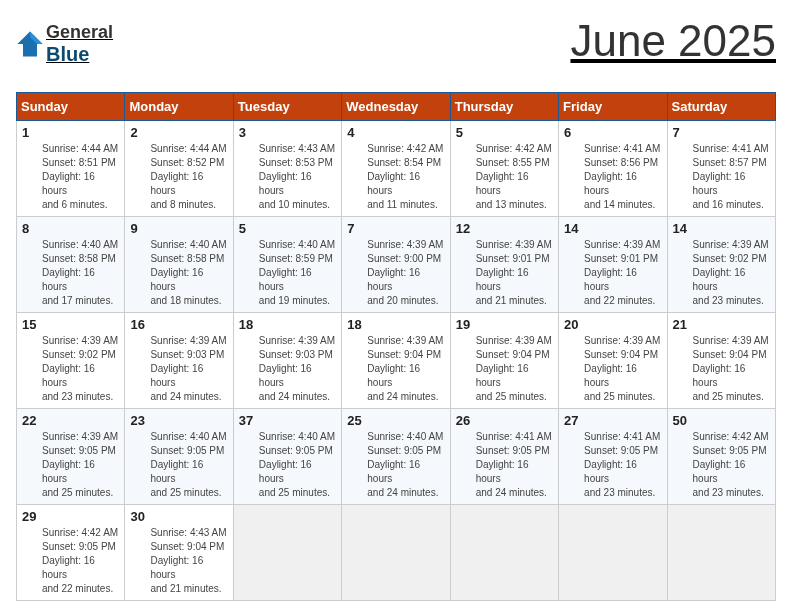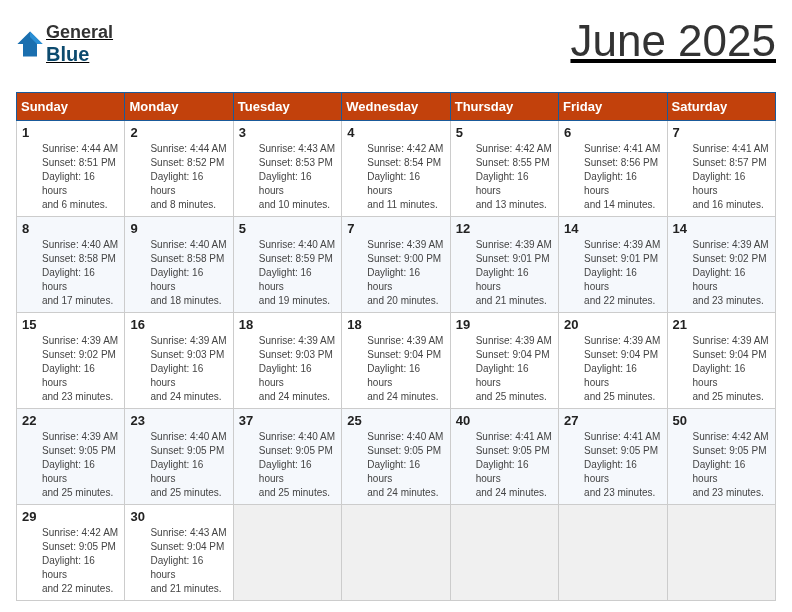--- a/index.html
+++ b/index.html
@@ -300,21 +300,21 @@
 and 25 minutes.</div>
         </td>
         <td>
           <span class="day-number">25</span>
           <div class="day-info" style="white-space: pre-line;">Sunrise: 4:40 AM
 Sunset: 9:05 PM
 Daylight: 16 hours
 and 24 minutes.</div>
         </td>
         <td>
-          <span class="day-number">40</span>
+          <span class="day-number">26</span>
           <div class="day-info" style="white-space: pre-line;">Sunrise: 4:41 AM
 Sunset: 9:05 PM
 Daylight: 16 hours
 and 24 minutes.</div>
         </td>
         <td>
           <span class="day-number">27</span>
           <div class="day-info" style="white-space: pre-line;">Sunrise: 4:41 AM
 Sunset: 9:05 PM
 Daylight: 16 hours

